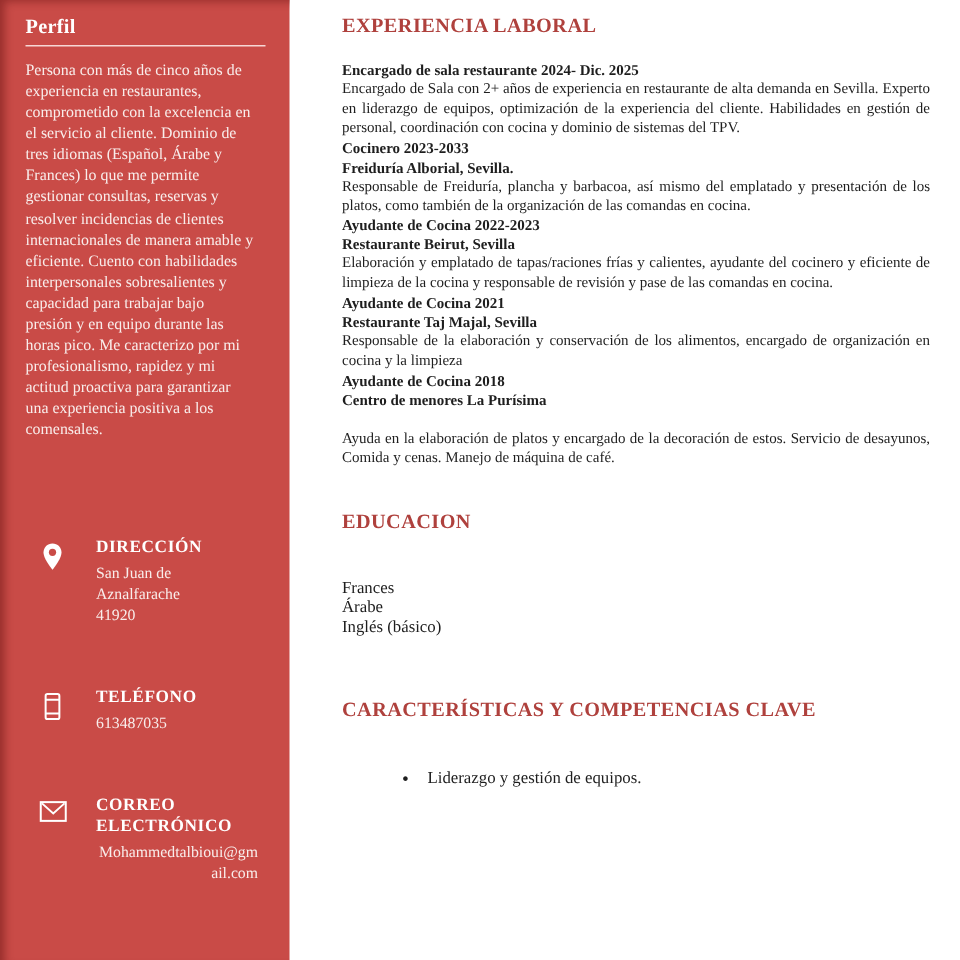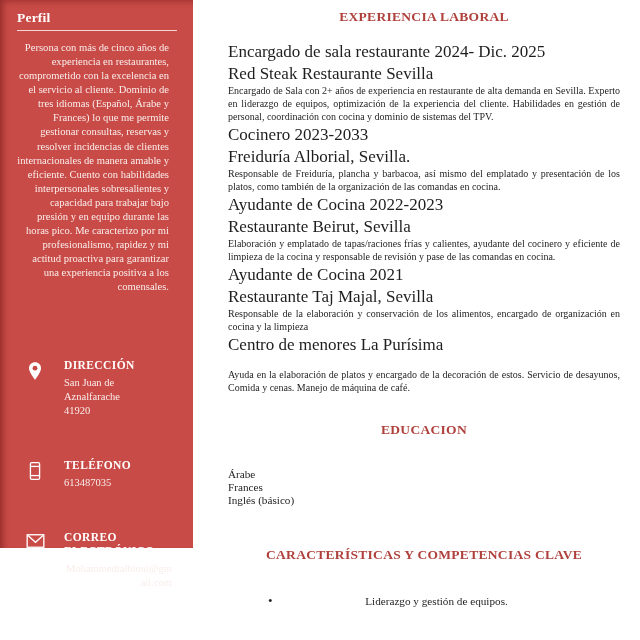--- a/index.html
+++ b/index.html
@@ -7,41 +7,40 @@
   body {
     font-family: "Liberation Serif", "DejaVu Serif", serif;
     display:flex;
     color:#1e1e1e;
   }
 
   
   .sidebar {
     width:193px;
     min-width:193px;
-    height:548px;
+    height:640px;
     background:#c94b47;
     color:#f8ecea;
     padding:10px 16px 0 17px;
     box-shadow: inset 5px 3px 6px -2px rgba(90,10,10,.45);
   }
   .profile-heading {
     font-size:13.5px;
     font-weight:bold;
     color:#ffffff;
     padding-bottom:4px;
     border-bottom:1px solid rgba(255,240,238,.85);
     margin-bottom:10px;
     letter-spacing:.2px;
   }
   .profile-text {
     font-size:10.6px;
     line-height:1.33;
     width:152px;
     color:#f9edeb;
-    text-align:right;
   }
   .contacts { margin-top:64px; }
   .contact-row {
     display:flex;
     align-items:flex-start;
     margin-bottom:40px;
     padding-left:8px;
     margin-top:20px;
   }
   .contact-icon {
@@ -70,26 +69,25 @@
   
   .main {
     flex:1;
     padding:9px 20px 0 35px;
   }
   .section-heading {
     font-size:13.5px;
     font-weight:bold;
     color:#af413d;
     letter-spacing:.3px;
-    text-align:center;
   }
   .jobs { margin-top:16px; }
   .job-title, .job-subtitle {
-    font-size:17px;
-    font-weight:normal;
+    font-size:10px;
+    font-weight:bold;
     line-height:1.3;
   }
   .job-desc {
     font-size:10px;
     line-height:1.29;
     text-align:justify;
     max-width:392px;
   }
   .job-desc.detached { margin-top:13px; }
   .edu-heading { margin-top:27px; }
@@ -97,21 +95,20 @@
   .edu-list li {
     font-size:11.2px;
     line-height:1.17;
   }
   .skills-heading { margin-top:40px;font-family:Liberation Serif, serif; }
   .skills-list {
     margin-top:31px;
     list-style:none;
     padding-left:40px;
     max-width:360px;
-    text-align:center;
   }
   .skills-list li {
     position:relative;
     font-size:11.2px;
     line-height:1.3;
     padding-left:17px;
     margin-bottom:1px;
   }
   .skills-list li::before {
     content:"•";
@@ -177,21 +174,20 @@
 </aside>
 
 <main class="main">
 
   <h1 class="section-heading">EXPERIENCIA LABORAL</h1>
 
   <section class="jobs">
 
     <article>
       <div class="job-title">Encargado de sala restaurante 2024- Dic. 2025</div>
-      <div class="job-subtitle">Red Steak Restaurante Sevilla</div>
       <p class="job-desc">Encargado de Sala con 2+ años de experiencia en restaurante de alta demanda en Sevilla. Experto en liderazgo de equipos, optimización de la experiencia del cliente. Habilidades en gestión de personal, coordinación con cocina y dominio de sistemas del TPV.</p>
     </article>
 
     <article>
       <div class="job-title">Cocinero 2023-2033</div>
       <div class="job-subtitle">Freiduría Alborial, Sevilla.</div>
       <p class="job-desc">Responsable de Freiduría, plancha y barbacoa, así mismo del emplatado y presentación de los platos, como también de la organización de las comandas en cocina.</p>
     </article>
 
     <article>
@@ -200,30 +196,31 @@
       <p class="job-desc">Elaboración y emplatado de tapas/raciones frías y calientes, ayudante del cocinero y eficiente de limpieza de la cocina y responsable de revisión y pase de las comandas en cocina.</p>
     </article>
 
     <article>
       <div class="job-title">Ayudante de Cocina 2021</div>
       <div class="job-subtitle">Restaurante Taj Majal, Sevilla</div>
       <p class="job-desc">Responsable de la elaboración y conservación de los alimentos, encargado de organización en cocina y la limpieza</p>
     </article>
 
     <article>
+      <div class="job-title">Ayudante de Cocina 2018</div>
       <div class="job-subtitle">Centro de menores La Purísima</div>
       <p class="job-desc detached">Ayuda en la elaboración de platos y encargado de la decoración de estos. Servicio de desayunos, Comida y cenas. Manejo de máquina de café.</p>
     </article>
 
   </section>
 
   <h1 class="section-heading edu-heading">EDUCACION</h1>
   <ul class="edu-list">
+    <li>Frances</li>
     <li>Árabe</li>
-    <li>Frances</li>
     <li>Inglés (básico)</li>
   </ul>
 
   <h1 class="section-heading skills-heading">CARACTERÍSTICAS Y COMPETENCIAS CLAVE</h1>
   <ul class="skills-list">
     <li>Liderazgo y gestión de equipos.</li>
 
   </ul>
 
 </main>

